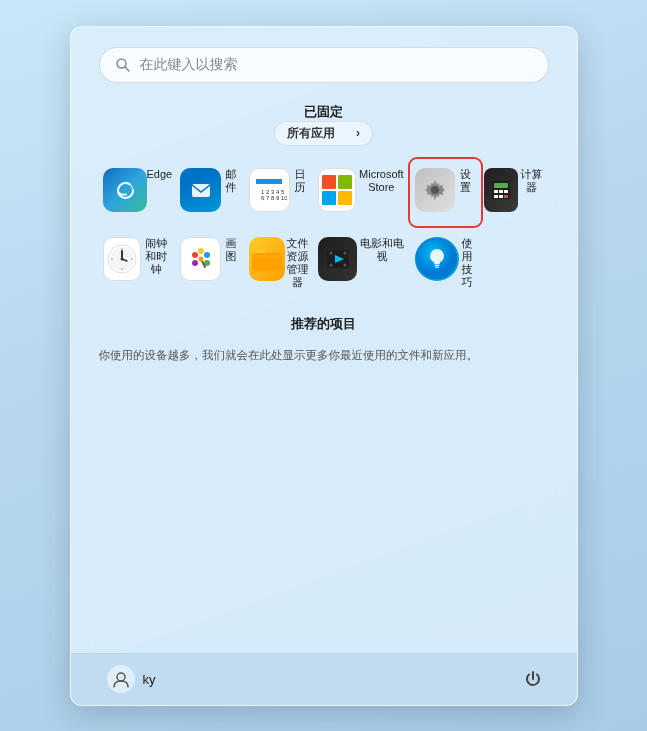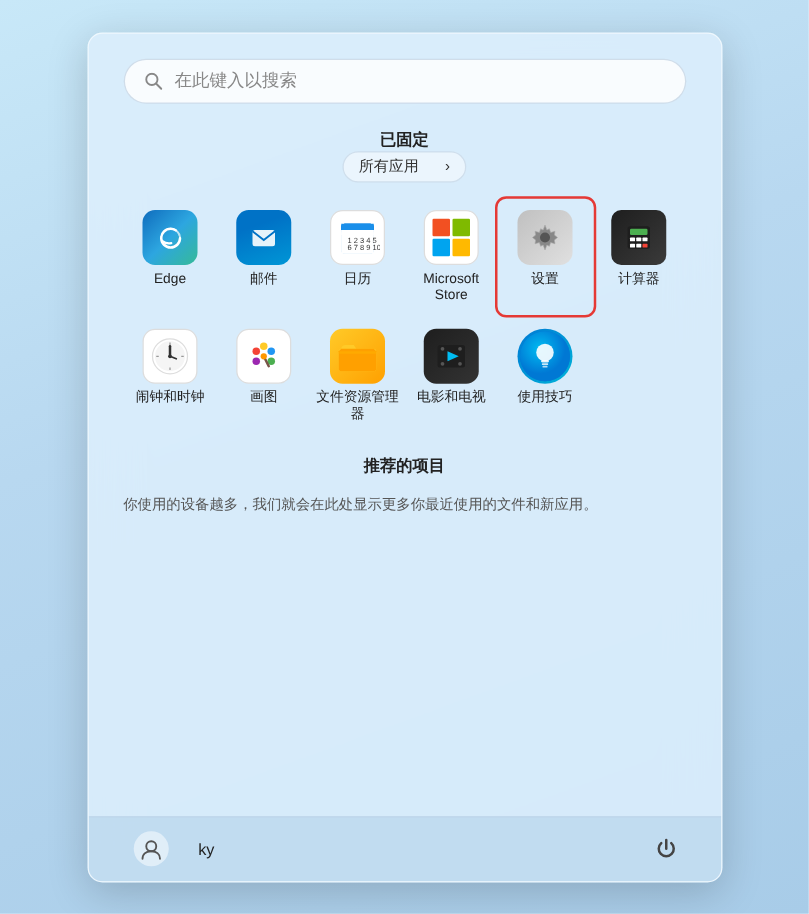--- a/index.html
+++ b/index.html
@@ -74,34 +74,34 @@
       display: flex;
       align-items: center;
       background: rgba(255,255,255,0.5);
       border: 1px solid rgba(180,200,220,0.5);
       border-radius: 16px;
       padding: 3px 12px;
       font-size: 12px;
       color: #333;
       cursor: pointer;
       gap: 21px;
+      font-weight: bold;
     }
 
     
     .app-grid {
       display: grid;
       grid-template-columns: repeat(6, 1fr);
       gap: 4px 0;
       margin-bottom: 18px;
     }
 
     .app-item {
       display: flex;
-      flex-direction: column;
-      align-items: center;
+      flex-direction: row;
       padding: 8px 4px;
       border-radius: 8px;
       cursor: pointer;
       transition: background 0.15s;
     }
 
     .app-item.highlighted {
       outline: 2px solid #e53935;
       outline-offset: 1px;
       border-radius: 6px;
@@ -143,21 +143,21 @@
       display: flex;
       align-items: center;
       justify-content: space-between;
       padding: 0 28px;
       border-top: 1px solid rgba(180,200,220,0.4);
     }
 
     .user-area {
       display: flex;
       align-items: center;
-      gap: 24px;
+      gap: 8px;
       cursor: pointer;
       padding: 4px 8px;
       border-radius: 6px;
     }
 
     .user-icon {
       width: 28px;
       height: 28px;
       border-radius: 50%;
       background: rgba(255,255,255,0.5);

